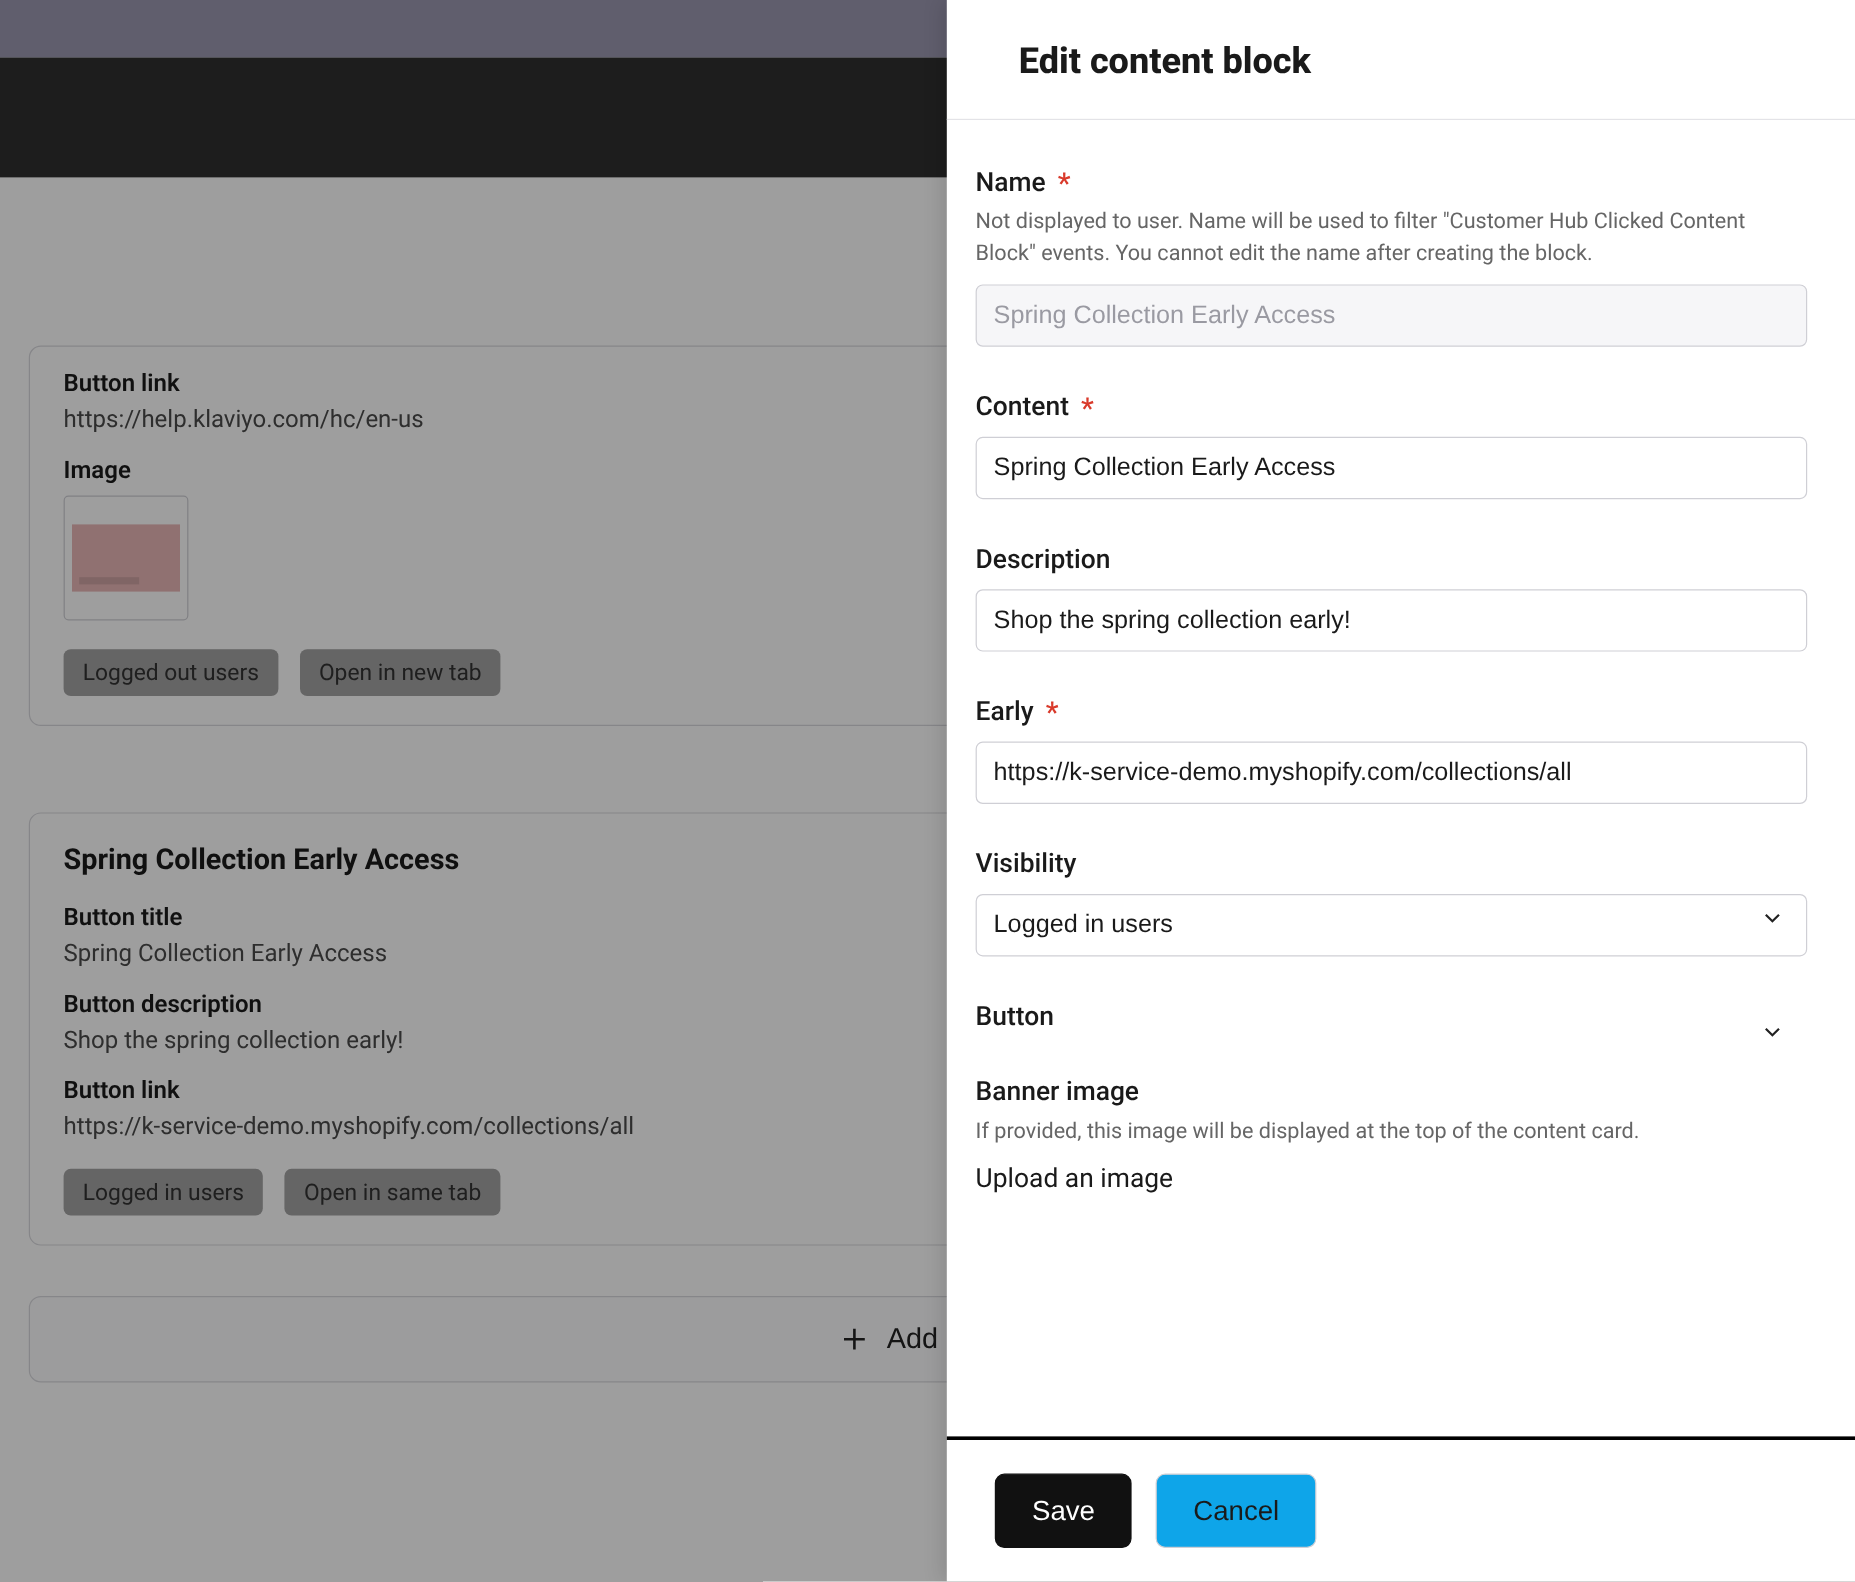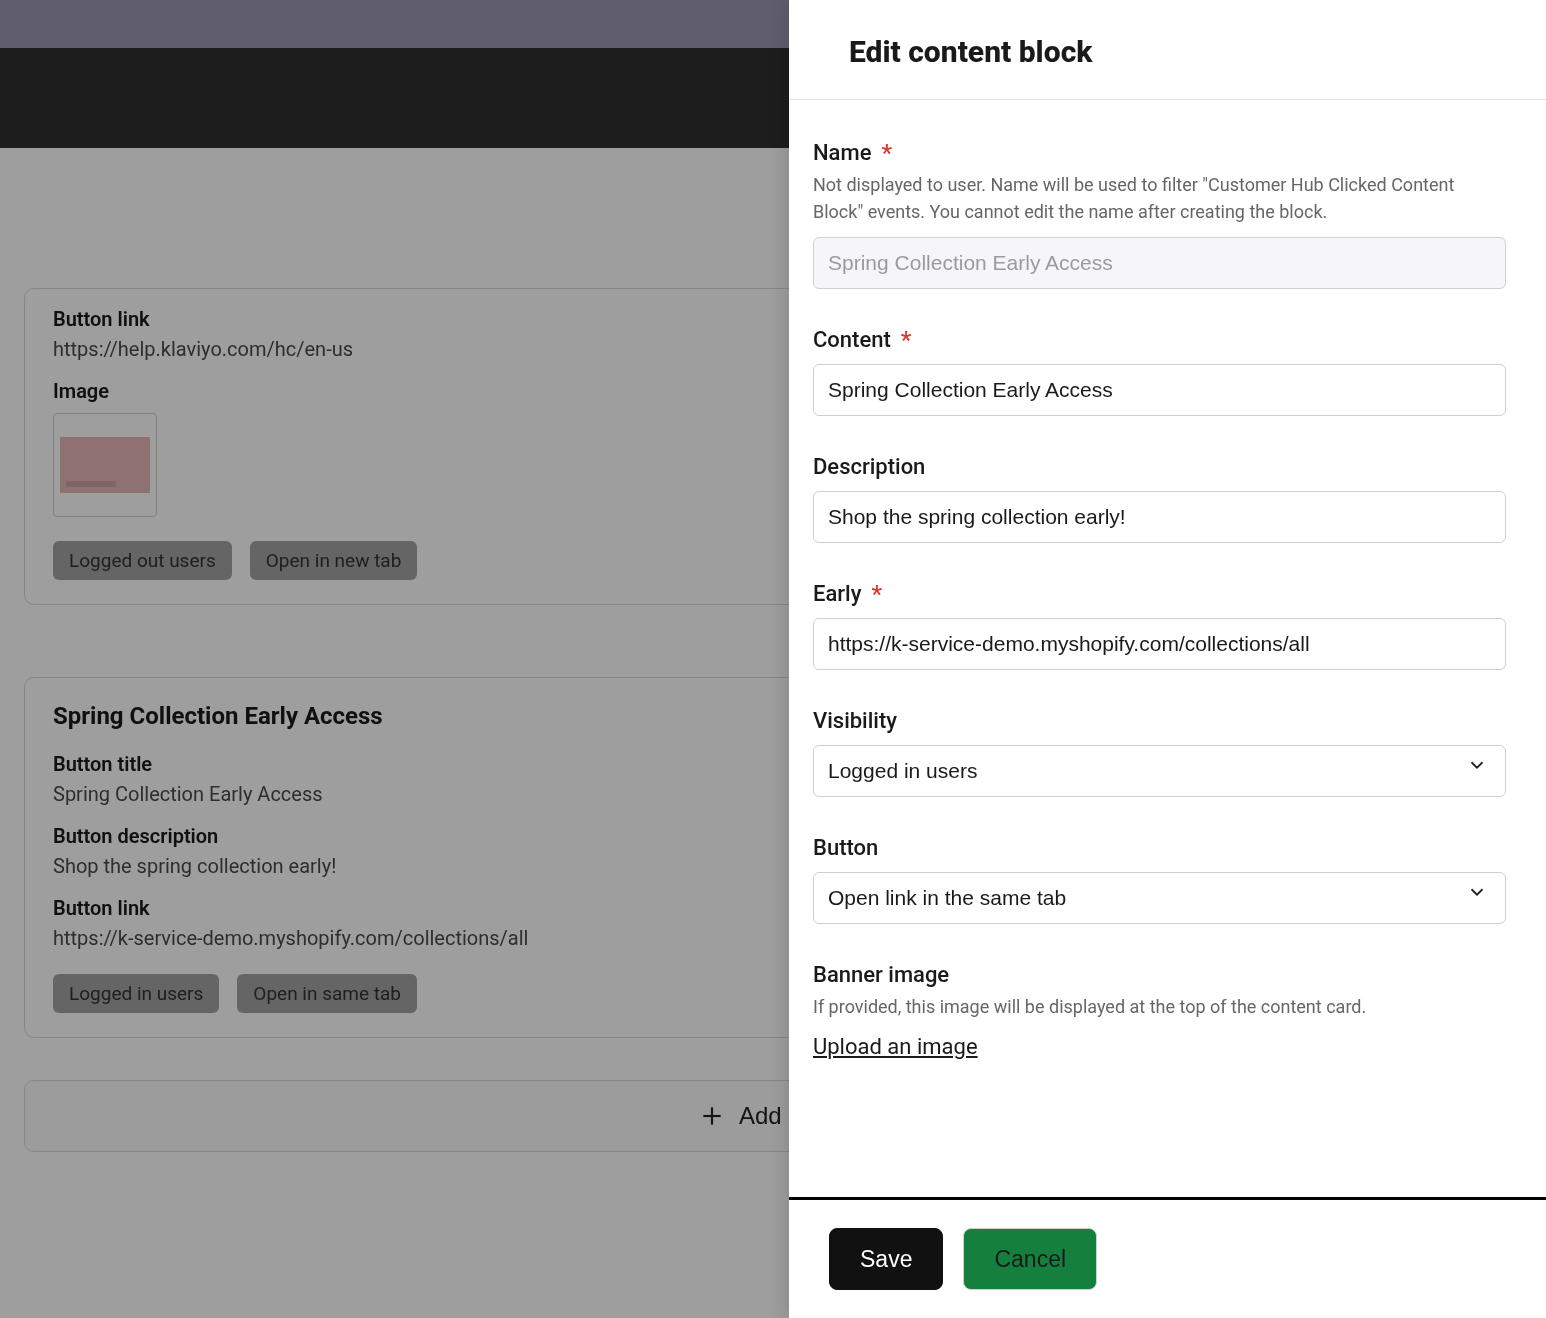--- a/index.html
+++ b/index.html
@@ -198,21 +198,21 @@
   font-size: 23px;
   font-weight: 500;
   cursor: pointer;
 }
 .btn-primary {
   background: #111;
   color: #fff;
   border: 1px solid #111;
 }
 .btn-secondary {
-  background: #15803d;
+  background: #0ea5e9;
   color: #1a1a1a;
   border: 1px solid #cfcfd5;
 }
 </style>
 </head>
 <body>
 
 <div class="top-bar"></div>
 <div class="dark-band"></div>
 
@@ -313,33 +313,32 @@
             <polyline points="6 9 12 15 18 9"></polyline>
           </svg>
       </div>
     </div>
 
     <div class="form-group">
       <div class="form-label">
         <span>Button</span>
       </div>
       <div class="select-wrap">
-        <input class="input" type="text" readonly="" value="Open link in the same tab" style="">
         <svg class="chevron" width="22" height="22" viewBox="0 0 24 24" fill="none" stroke="#222" stroke-width="2">
             <polyline points="6 9 12 15 18 9"></polyline>
           </svg>
       </div>
     </div>
 
     <div class="form-group" style="margin-bottom:0;">
       <div class="form-label">
         <span>Banner image</span>
       </div>
       <div class="form-help">If provided, this image will be displayed at the top of the content card.</div>
-      <div style="font-size:22px; color:#1a1a1a; margin-top:14px;text-decoration:underline;">Upload an image</div>
+      <div style="font-size:22px; color:#1a1a1a; margin-top:14px;">Upload an image</div>
     </div>
 
   </div>
 
   <div class="drawer-footer">
     <button class="btn btn-primary">Save</button>
     <button class="btn btn-secondary">Cancel</button>
   </div>
 
 </div>

